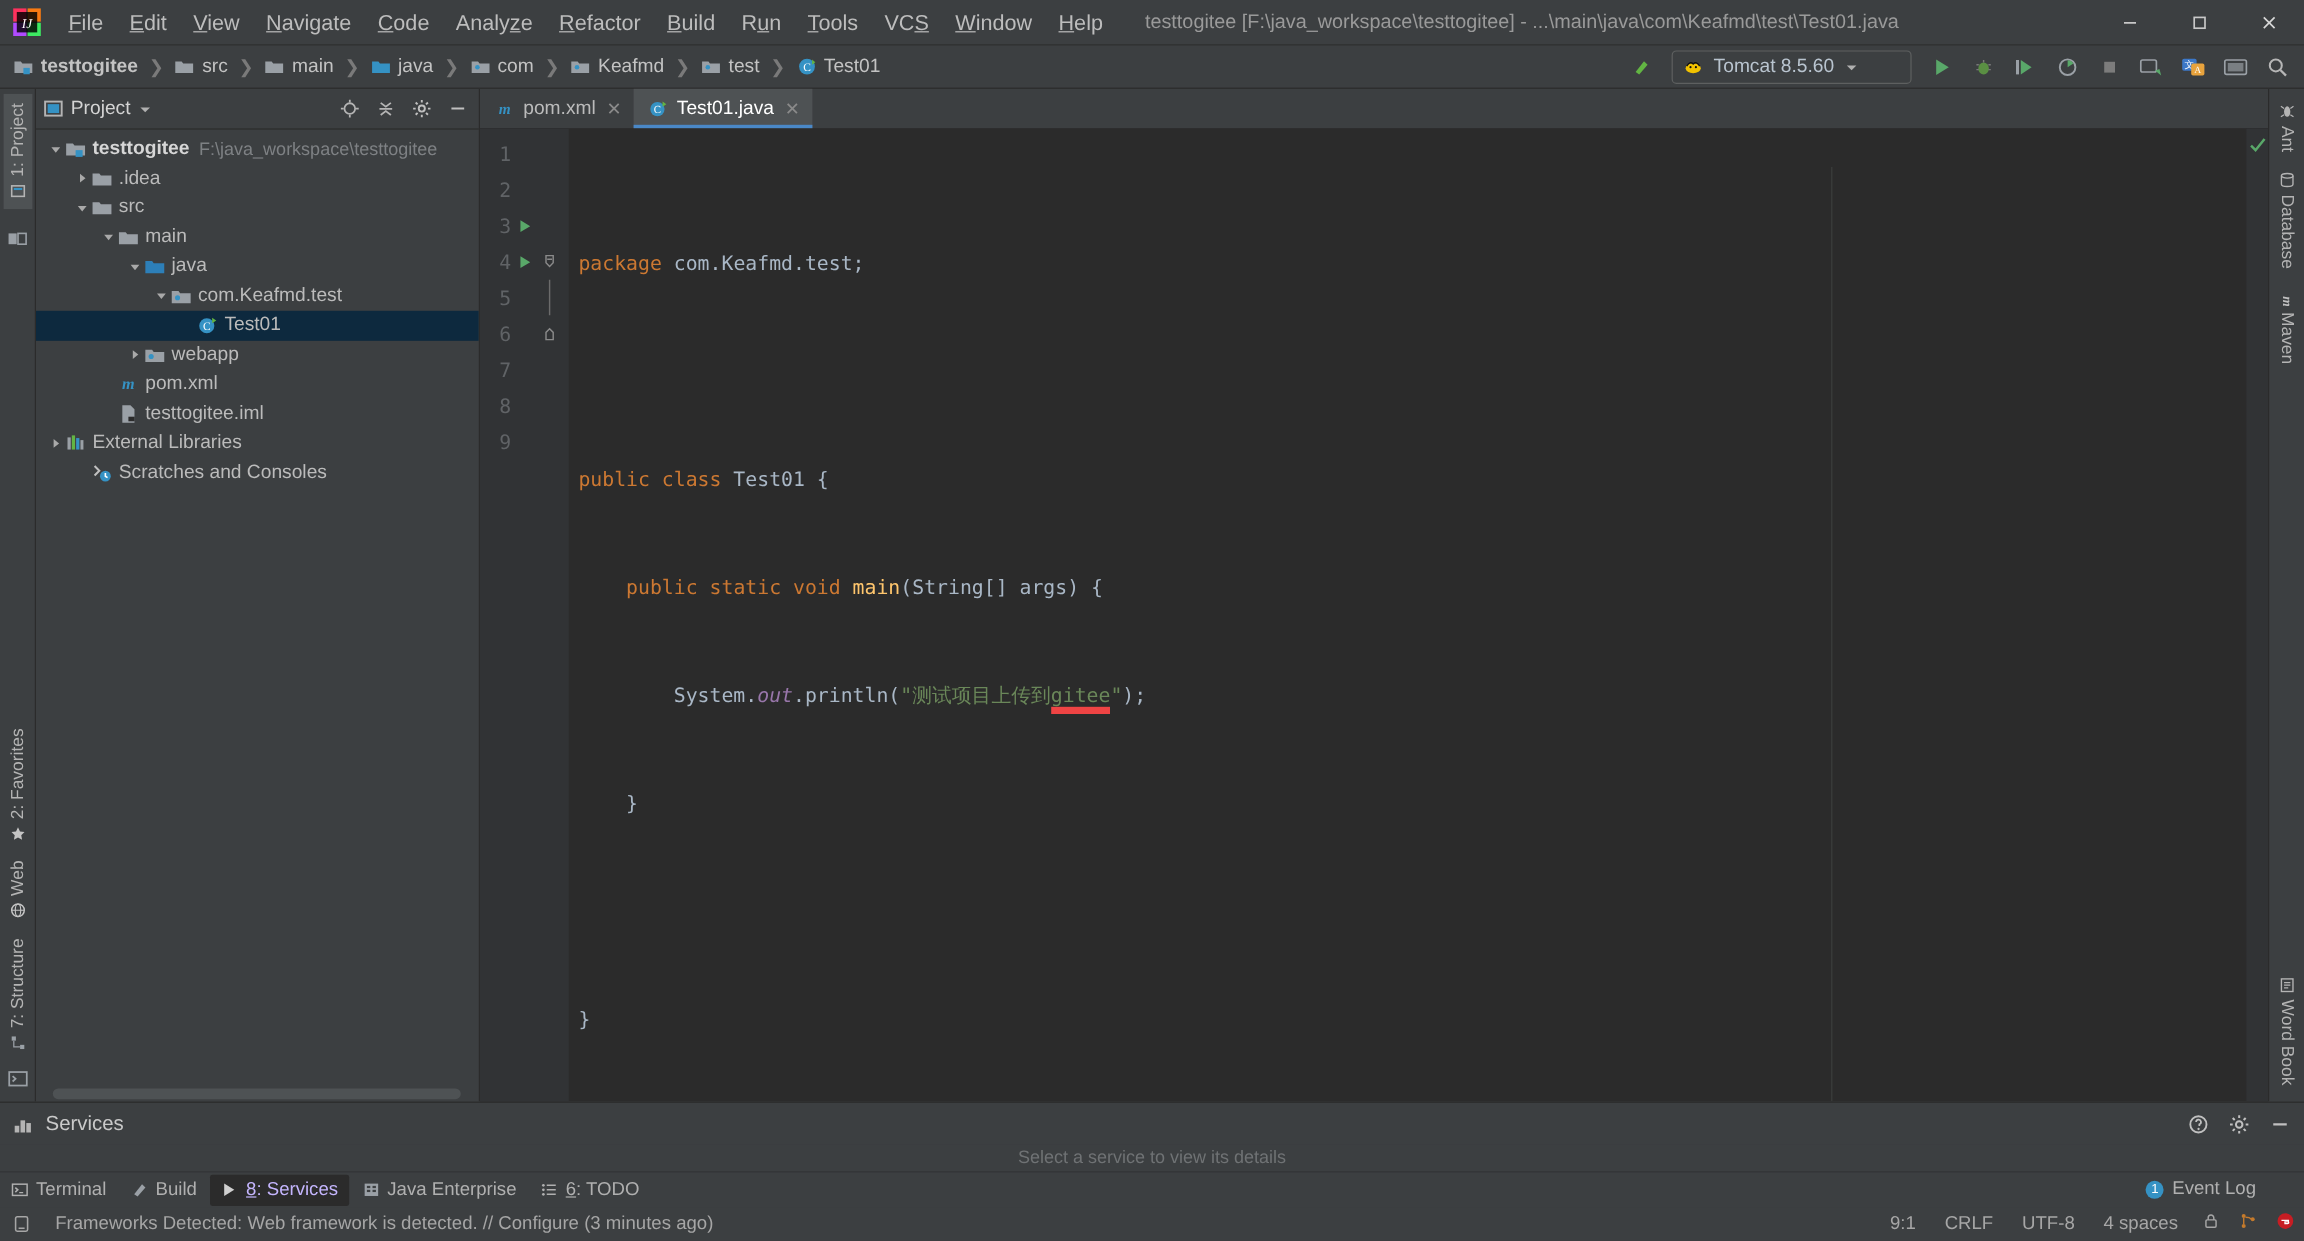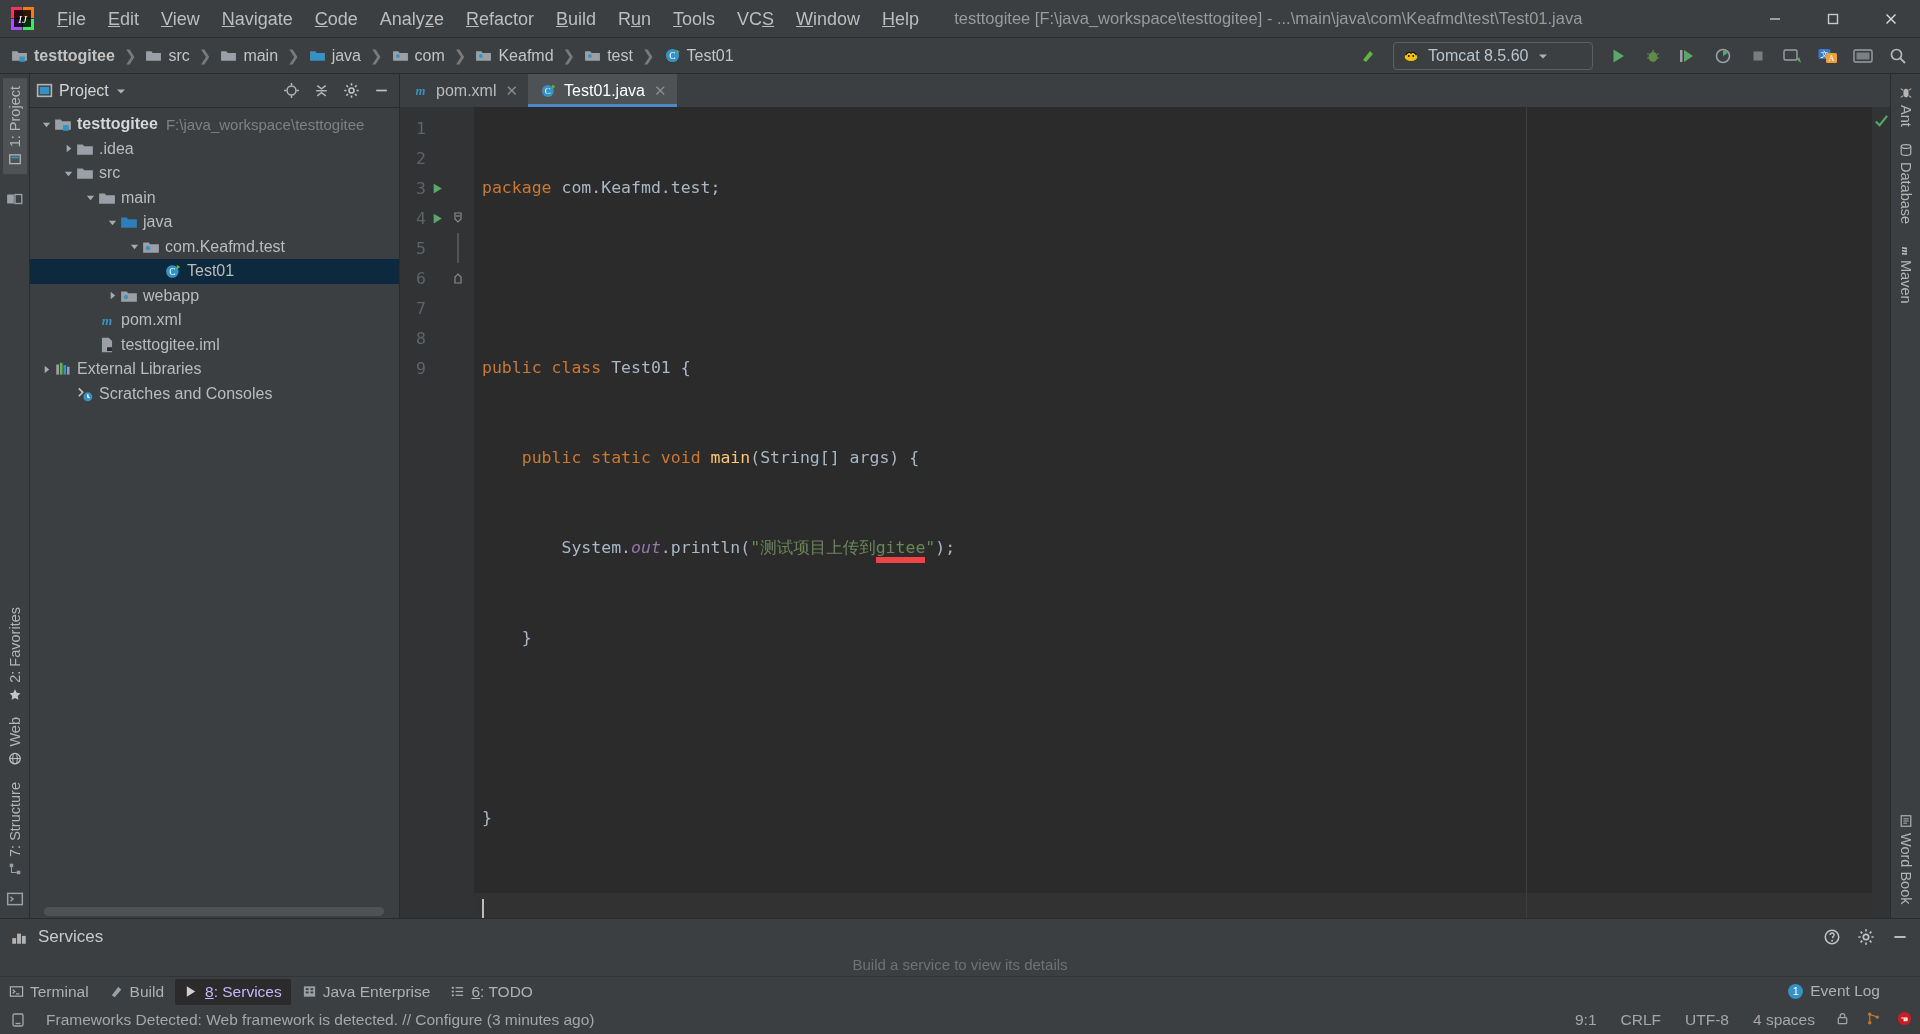--- a/index.html
+++ b/index.html
@@ -109,21 +109,21 @@
   .code-wrap { flex: 1 1 auto; display: flex; min-height: 0; background: #2b2b2b; position: relative; overflow: hidden; }
   .gutter {
     width: 74px; flex: 0 0 74px; background: #313335; font-family: "DejaVu Sans Mono", monospace;
     font-size: 16.5px; color: #606366; padding-top: 6px; position: relative;
   }
   .gline { height: 30px; display: flex; align-items: center; }
   .gline .num { width: 26px; text-align: right; }
   .gline .mark { width: 22px; display: flex; align-items: center; justify-content: center; }
   .gline .fold { width: 20px; display: flex; align-items: center; justify-content: center; }
 
-  .codecol { flex: 1 1 auto; position: relative; overflow: hidden; }
+  .codecol { flex: 1 1 auto; position: relative; overflow: hidden; margin-top: 32px; }
   .code {
     font-family: "DejaVu Sans Mono", monospace; font-size: 16.5px; padding-top: 6px;
     white-space: pre; color: #a9b7c6; line-height: 30px;
   }
   .cline { height: 30px; padding-left: 8px; }
   .cline.caretline { background: #323232; }
   .tok-kw { color: #cc7832; }
   .tok-str { color: #6a8759; }
   .tok-fn { color: #ffc66d; }
   .tok-static { color: #9876aa; font-style: italic; }
@@ -788,21 +788,21 @@
           </svg>
       </div>
       <div class="ph-btn">
         <svg width="18" height="18" viewBox="0 0 16 16">
             <line x1="3" y1="8" x2="13" y2="8" stroke="#c0c0c0" stroke-width="1.7"></line>
           </svg>
       </div>
     </div>
   </div>
   <div class="services-body">
-    <span class="services-hint">Build a service to view its details</span>
+    <span class="services-hint">Select a service to view its details</span>
   </div>
 
   <div class="statustabs">
     <div class="stab">
       <svg width="15" height="15" viewBox="0 0 16 16">
           <rect x="1.5" y="3" width="13" height="10" fill="none" stroke="#b0b0b0" stroke-width="1.3"></rect>
           <path d="M4 6l2.2 2L4 10" stroke="#b0b0b0" stroke-width="1.4" fill="none"></path>
           <line x1="7.5" y1="10.5" x2="11" y2="10.5" stroke="#b0b0b0" stroke-width="1.2"></line>
         </svg>
       <span>Terminal</span>

